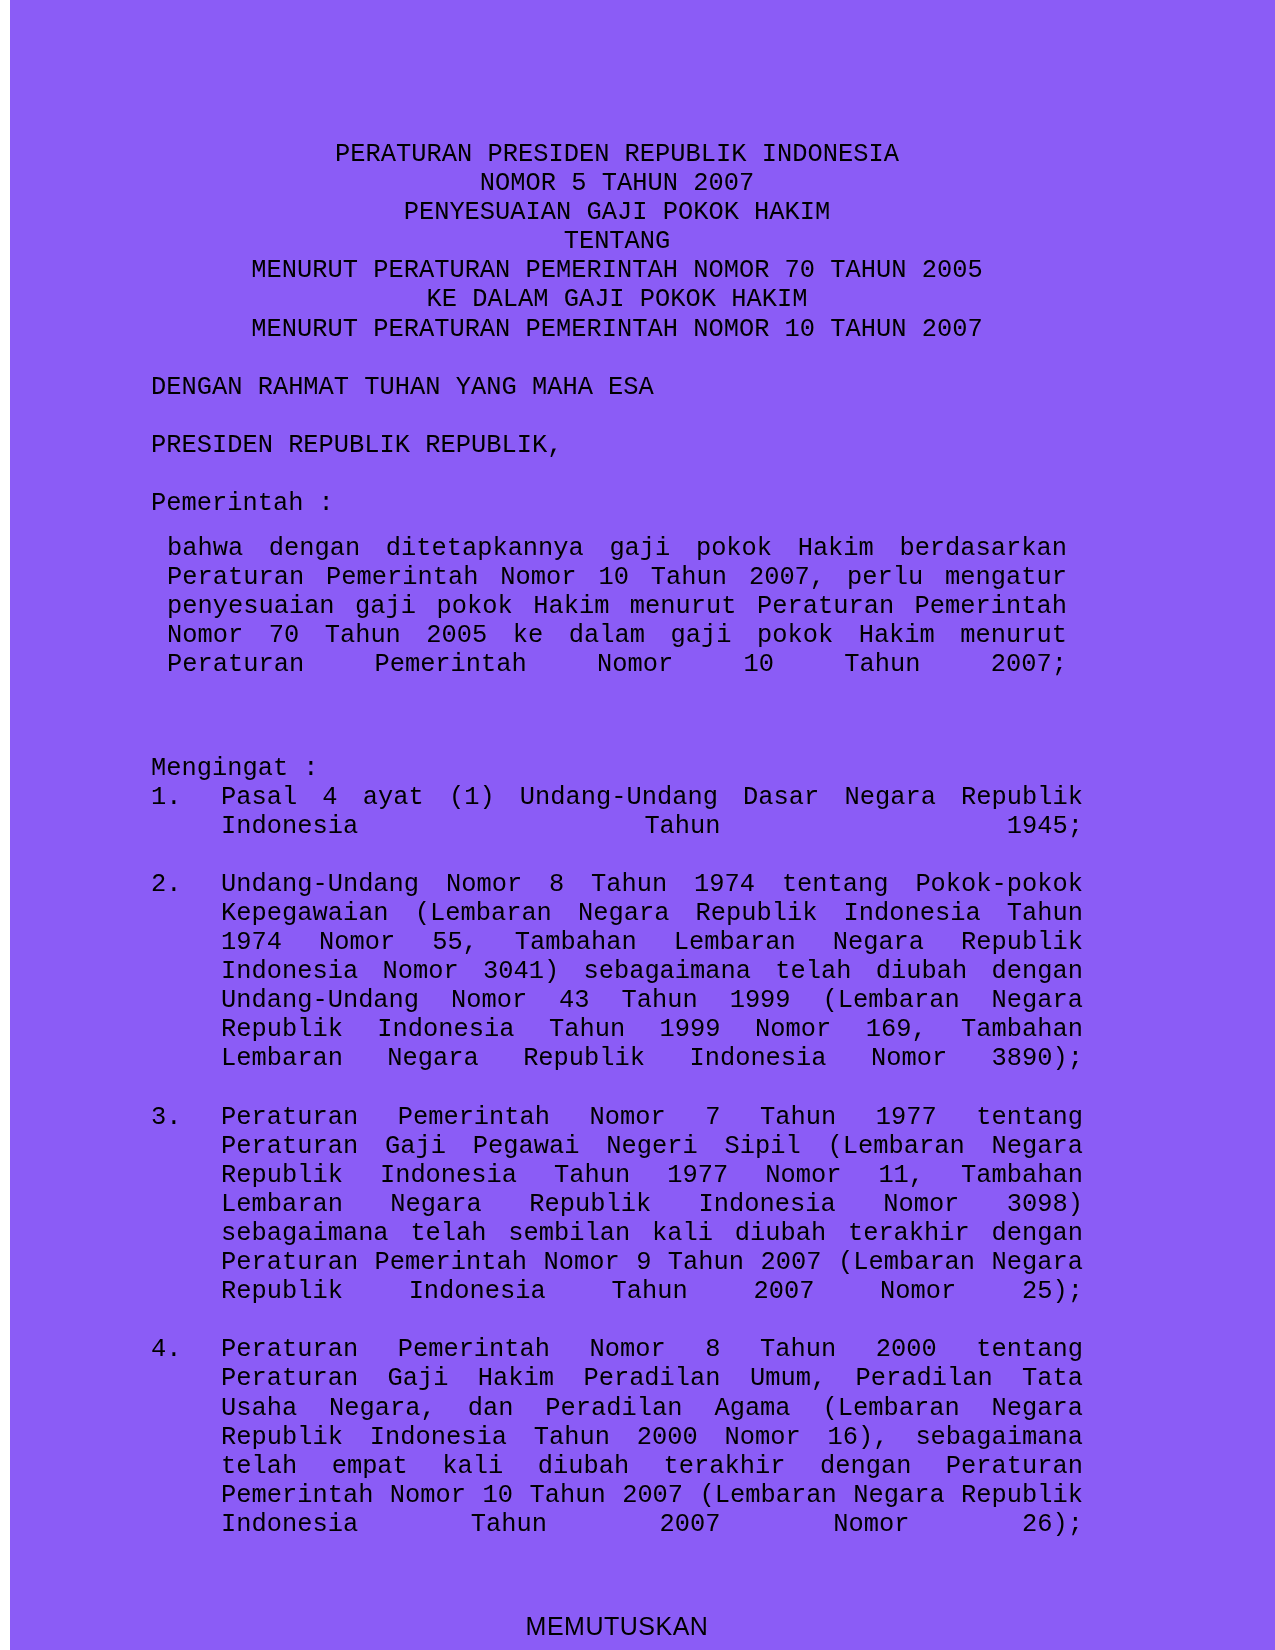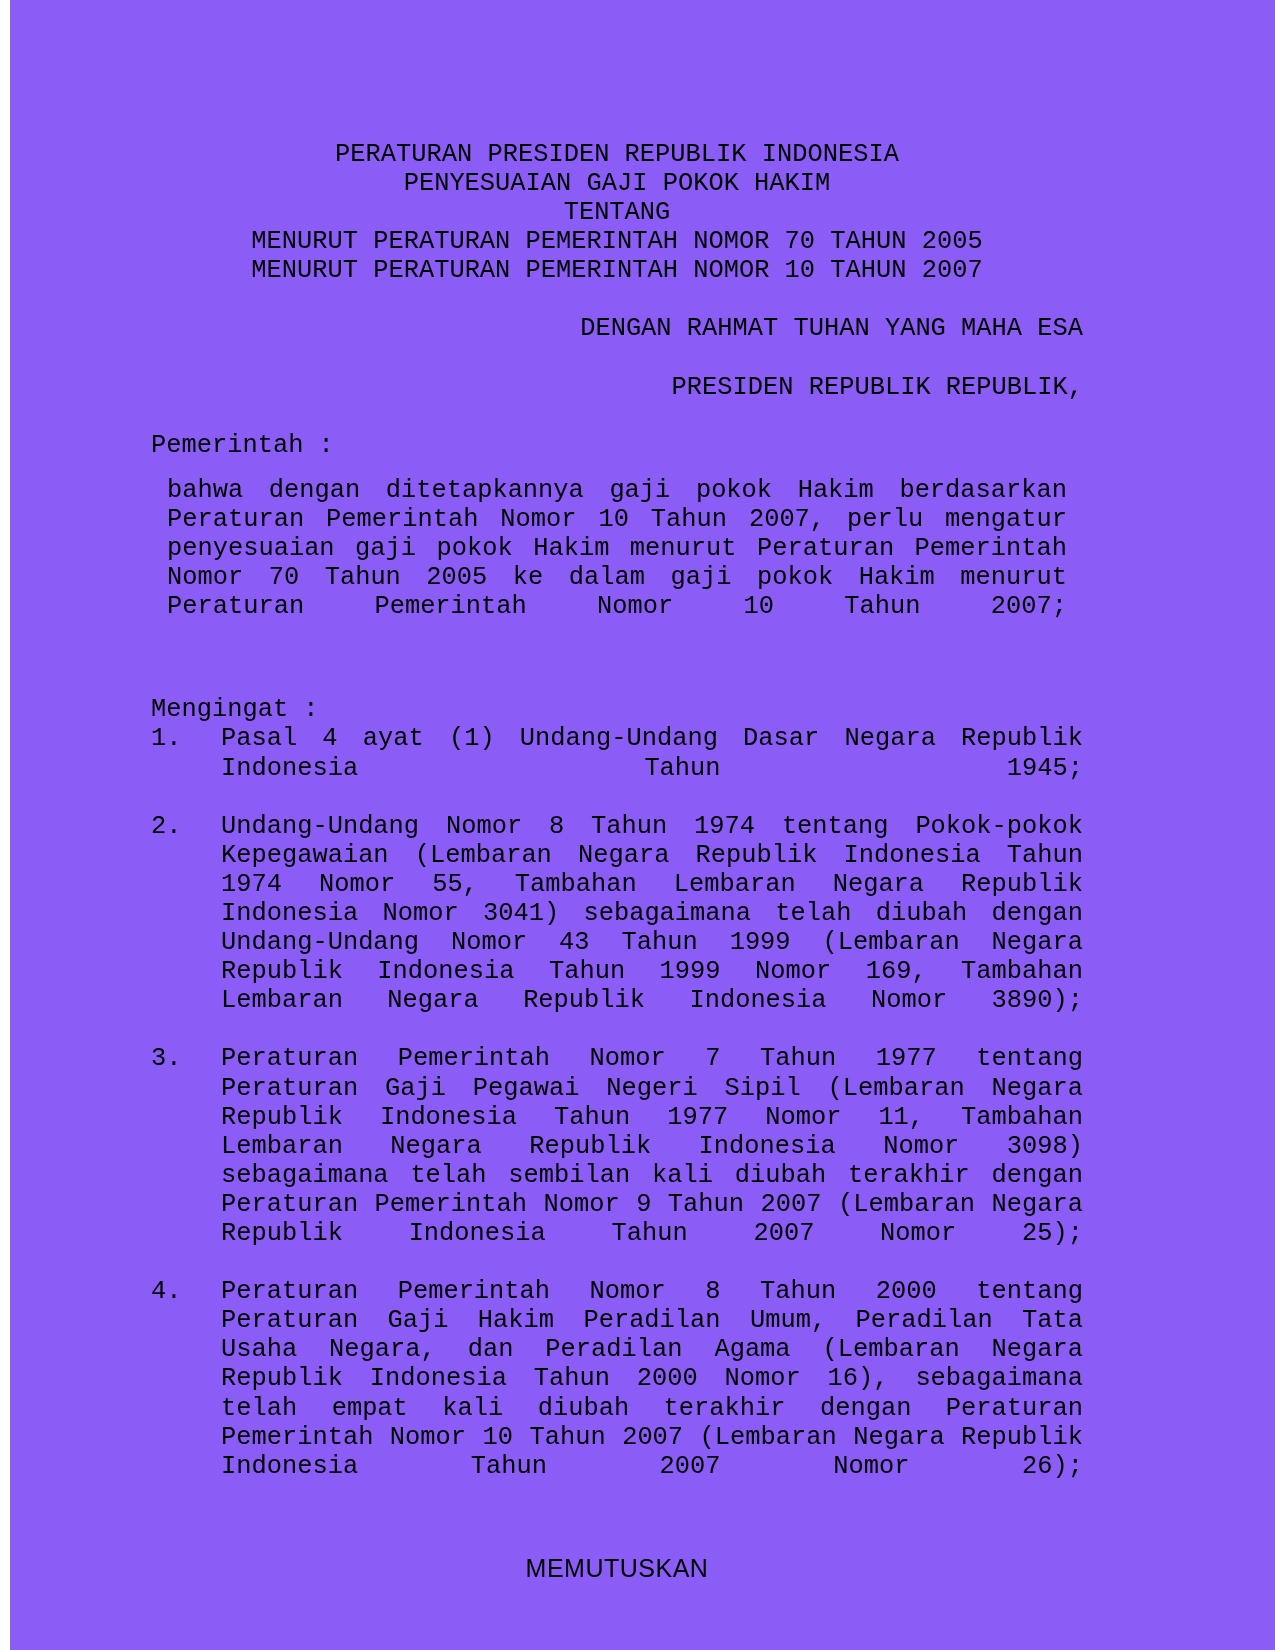--- a/index.html
+++ b/index.html
@@ -32,21 +32,21 @@
     left: 141px;
     top: 140px;
     width: 932px;
     font-size: 25.4px;
     line-height: 29.1px;
     letter-spacing: 0px;
     word-spacing: 0px;
   }
 
   .center-line {
-    text-align: right;
+    text-align: left;
     white-space: pre;
   }
 
   .title-block .center-line {
     text-align: center;
   }
 
   .spacer-1 { height: 29px; }
   .spacer-half { height: 15px; }
 
@@ -104,23 +104,25 @@
   }
 </style>
 </head>
 <body>
 
 <div class="page">
   <div class="content">
 
     <div class="title-block">
       <div class="center-line">PERATURAN PRESIDEN REPUBLIK INDONESIA</div>
+      <div class="center-line">NOMOR 5 TAHUN 2007</div>
       <div class="center-line">PENYESUAIAN GAJI POKOK HAKIM</div>
       <div class="center-line">TENTANG</div>
       <div class="center-line">MENURUT PERATURAN PEMERINTAH NOMOR 70 TAHUN 2005</div>
+      <div class="center-line">KE DALAM GAJI POKOK HAKIM</div>
       <div class="center-line">MENURUT PERATURAN PEMERINTAH NOMOR 10 TAHUN 2007</div>
     </div>
 
     <div class="spacer-1"></div>
 
     <div class="center-line">DENGAN RAHMAT TUHAN YANG MAHA ESA</div>
 
     <div class="spacer-1"></div>
 
     <div class="center-line">PRESIDEN REPUBLIK REPUBLIK,</div>

